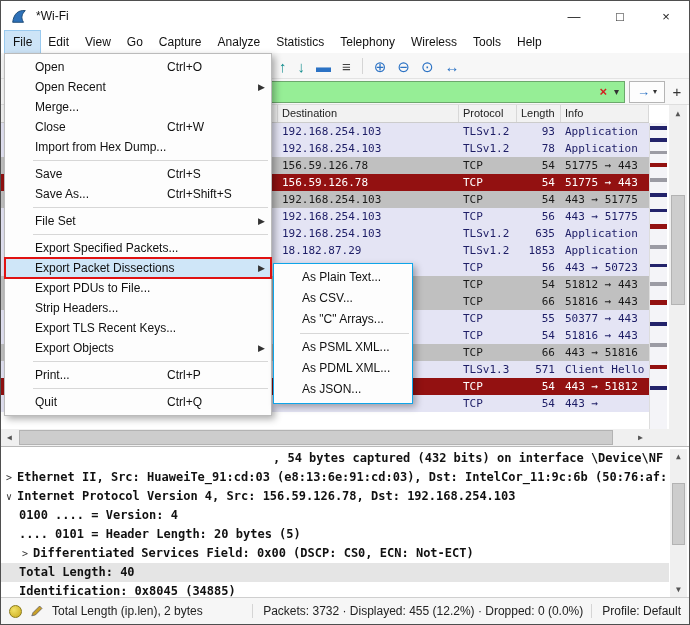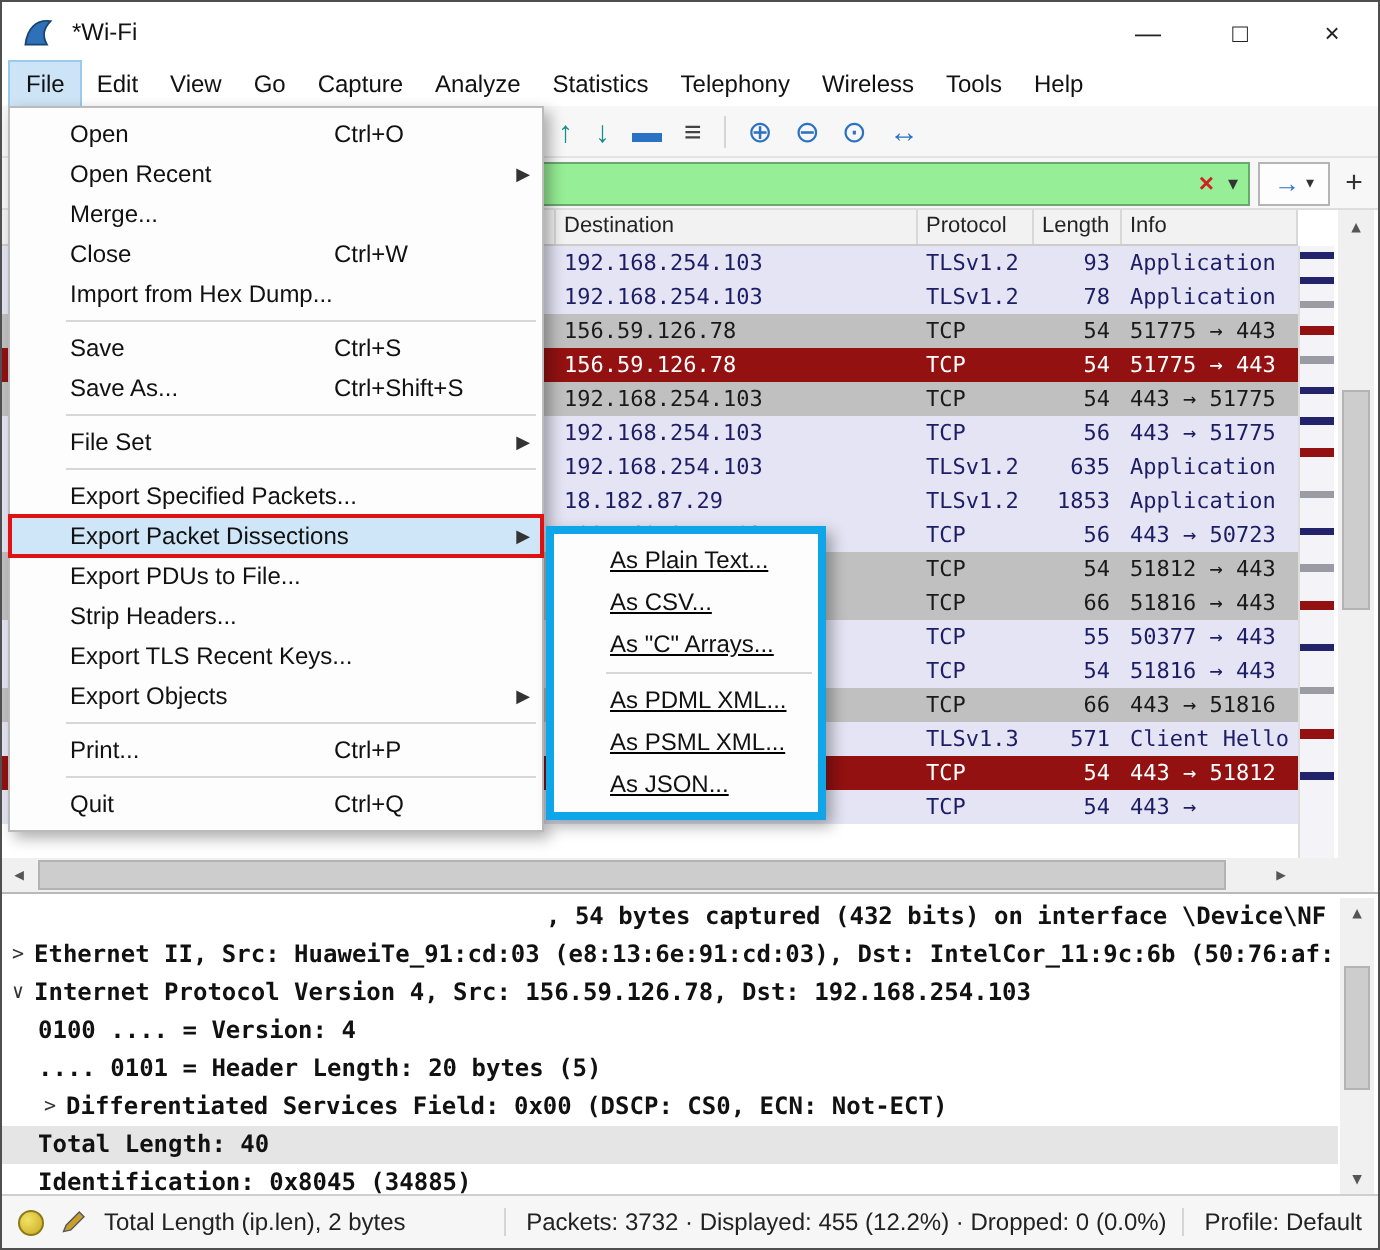--- a/index.html
+++ b/index.html
@@ -107,21 +107,21 @@
   .file-menu { position: absolute; left: 3px; top: 52px; width: 268px; background: #fdfdfd; border: 1px solid #bbb; box-shadow: 3px 3px 7px rgba(0,0,0,0.32); padding: 3px 0; z-index: 40; font-size: 12px; }
   .fm-item { height: 20px; display: flex; align-items: center; padding: 0 6px 0 30px; color: #111; }
   .fm-label { flex: 0 0 auto; white-space: nowrap; }
   .fm-shortcut { margin-left: auto; width: 86px; text-align: left; color: #111; white-space: nowrap; }
   .fm-arrow { width: 12px; text-align: right; font-size: 9px; color: #333; }
   .fm-item.sep { height: 7px; padding: 0; position: relative; }
   .fm-item.sep::after { content: ""; position: absolute; left: 28px; right: 3px; top: 3px; border-top: 1px solid #d7d7d7; }
   .fm-item.highlighted { background: #cfe6f8; outline: 2px solid #e01212; outline-offset: -1px; }
 
   
-  .submenu { position: absolute; left: 272px; top: 262px; width: 140px; background: #fdfdfd; border: 4px solid #0ea5e9; box-shadow: 3px 3px 7px rgba(0,0,0,0.32); padding: 3px 0; z-index: 41; font-size: 12px; text-decoration: underline; }
+  .submenu { position: absolute; left: 272px; top: 262px; width: 140px; background: #fdfdfd; border: 1px solid #0ea5e9; box-shadow: 3px 3px 7px rgba(0,0,0,0.32); padding: 3px 0; z-index: 41; font-size: 12px; }
   .sm-item { height: 21px; line-height: 21px; padding-left: 28px; color: #111; white-space: nowrap; }
   .sm-item.sep { height: 7px; position: relative; padding: 0; }
   .sm-item.sep::after { content: ""; position: absolute; left: 26px; right: 3px; top: 3px; border-top: 1px solid #d7d7d7; }
 </style>
 </head>
 <body>
 
 <div class="window">
 
   <div class="titlebar">
@@ -488,23 +488,23 @@
       <div class="sm-item">
         <span>As CSV...</span>
       </div>
       <div class="sm-item">
         <span>As "C" Arrays...</span>
       </div>
       <div class="sm-item sep">
         <span></span>
       </div>
       <div class="sm-item">
+        <span>As PSML XML...</span>
+      </div>
+      <div class="sm-item">
         <span>As PDML XML...</span>
-      </div>
-      <div class="sm-item">
-        <span>As PSML XML...</span>
       </div>
       <div class="sm-item">
         <span>As JSON...</span>
       </div>
     </div>
 
 </div>
 
 </body></html>

